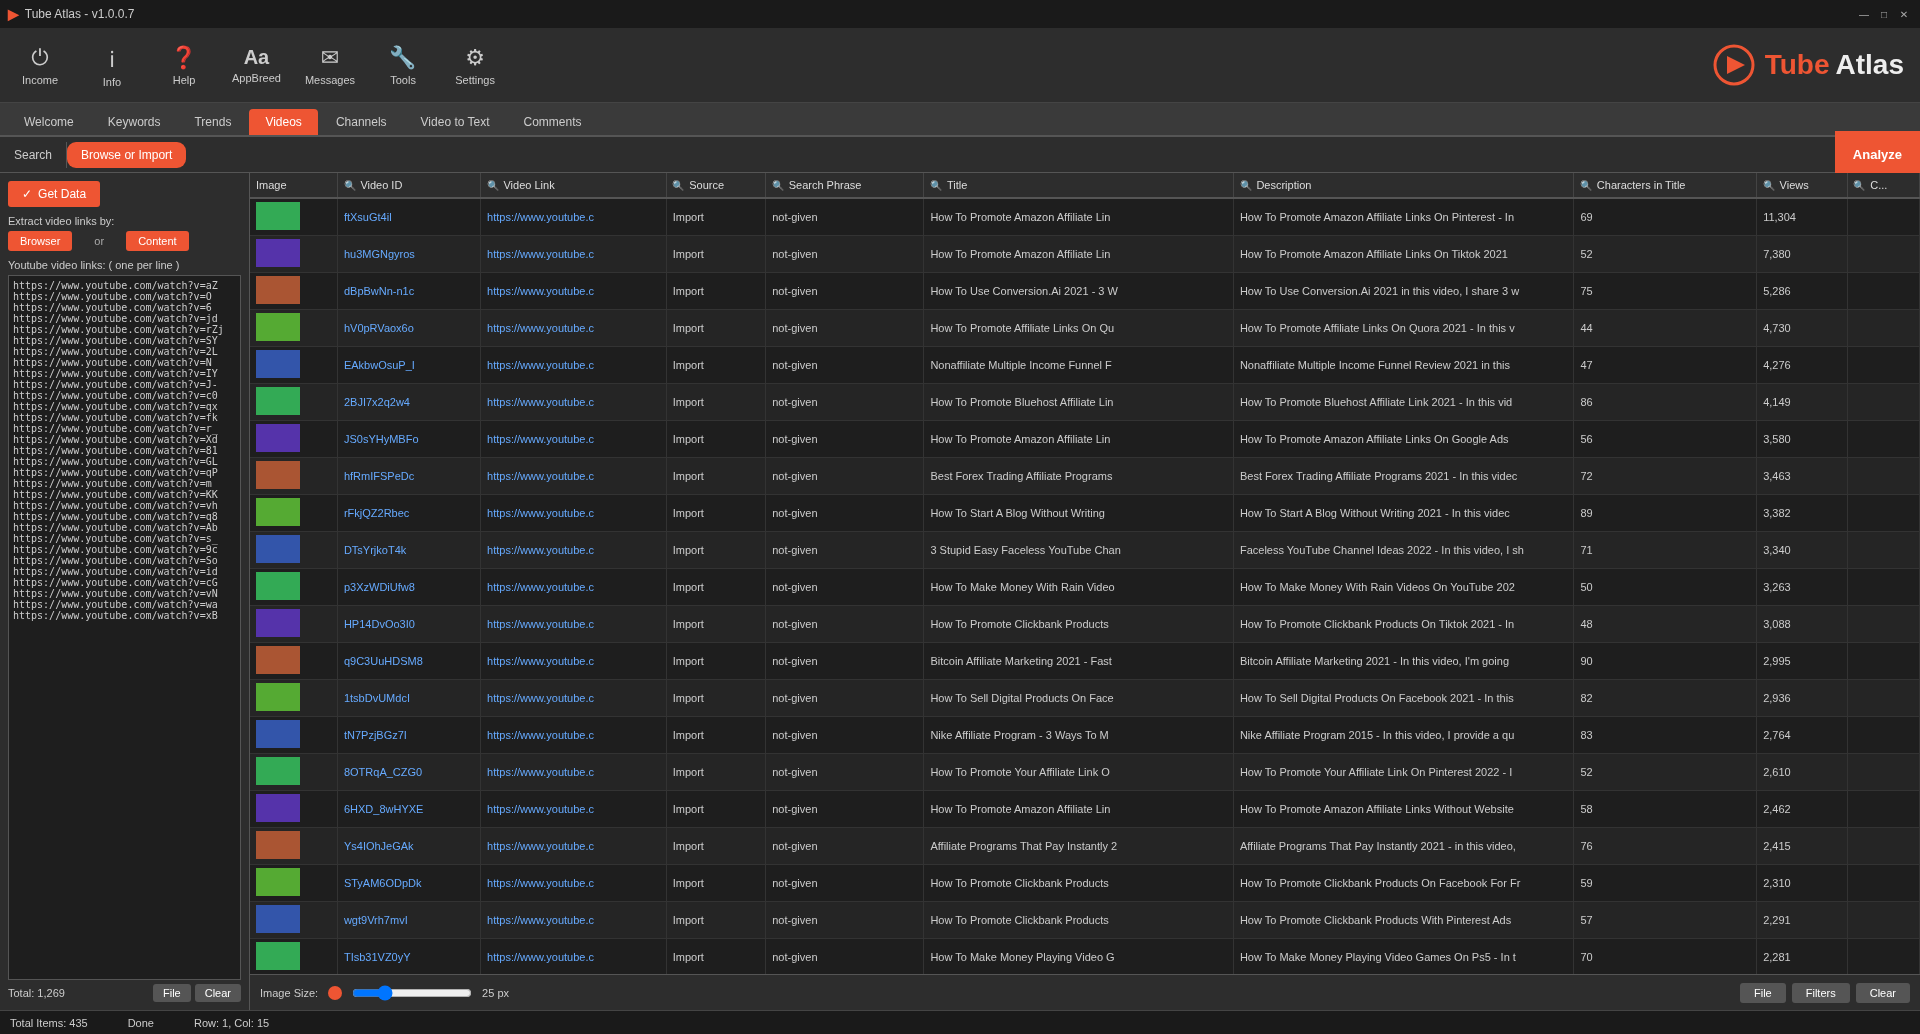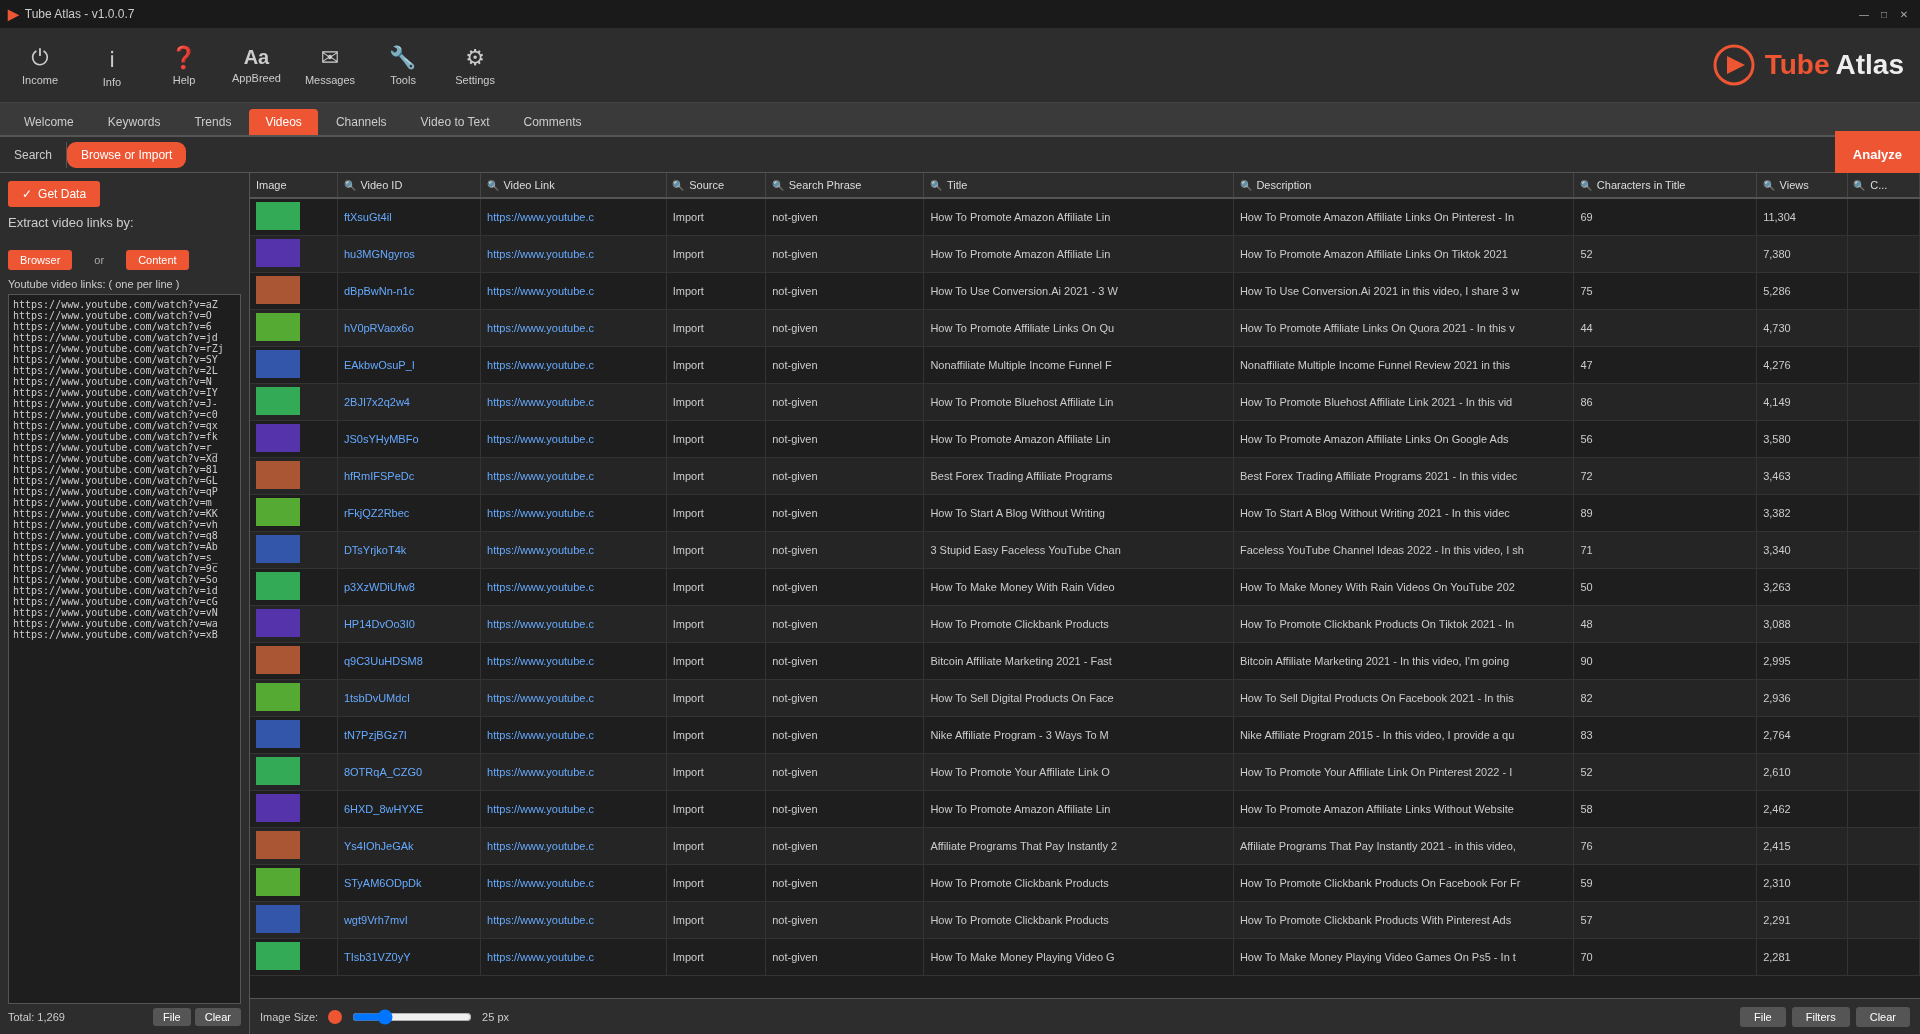--- a/index.html
+++ b/index.html
@@ -32,21 +32,21 @@
     #search-tab { padding: 6px 14px; color: #ccc; cursor: pointer; font-size: 12px; border-right: 1px solid #555; }
     #browse-tab { padding: 6px 14px; background: #e53; color: #fff; cursor: pointer; font-size: 12px; border-radius: 9px; }
     #analyze-btn { margin-left: auto; background: #e53; color: #fff; border: none; padding: 6px 18px; cursor: pointer; font-size: 13px; font-weight: bold; height: 48px; }
 
     
     #main-split { display: flex; flex: 1; overflow: hidden; }
 
     
     #left-panel { width: 250px; background: #2d2d2d; border-right: 1px solid #555; display: flex; flex-direction: column; padding: 8px; }
     #get-data-btn { background: #e53; color: #fff; border: none; padding: 6px 14px; cursor: pointer; font-size: 12px; border-radius: 3px; display: flex; align-items: center; gap: 6px; width: fit-content; }
-    #extract-label { margin: 8px 0 20px; color: #ccc; font-size: 13px; }
+    #extract-label { margin: 8px 0 4px; color: #ccc; font-size: 11px; }
     #extract-btns { display: flex; align-items: center; gap: 22px; margin-bottom: 8px; }
     #browser-btn { background: #e53; color: #fff; border: none; padding: 4px 12px; cursor: pointer; font-size: 11px; border-radius: 3px; }
     #content-btn { background: #e53; color: #fff; border: none; padding: 4px 12px; cursor: pointer; font-size: 11px; border-radius: 3px; }
     #or-text { color: #aaa; font-size: 11px; }
     #links-label { color: #ccc; font-size: 11px; margin-bottom: 4px; }
     #links-textarea { flex: 1; background: #1e1e1e; color: #ccc; border: 1px solid #555; font-size: 10px; resize: none; padding: 4px; font-family: monospace; }
     #left-footer { display: flex; justify-content: space-between; align-items: center; margin-top: 4px; }
     #total-label { color: #ccc; font-size: 11px; }
     #left-footer-btns { display: flex; gap: 4px; }
     .footer-btn { padding: 3px 10px; font-size: 11px; cursor: pointer; border: none; border-radius: 3px; }
@@ -548,14 +548,19 @@
         <div id="table-btns">
           <button class="tbl-btn file">File</button>
           <button class="tbl-btn filters">Filters</button>
           <button class="tbl-btn clear">Clear</button>
         </div>
       </div>
     </div>
 
   </div>
 
+  <div id="statusbar">
+    <span id="status-total">Total Items: 435</span>
+    <span id="status-done">Done</span>
+    <span id="status-row">Row: 1, Col: 15</span>
+  </div>
 
 </div>
 
 </body></html>

